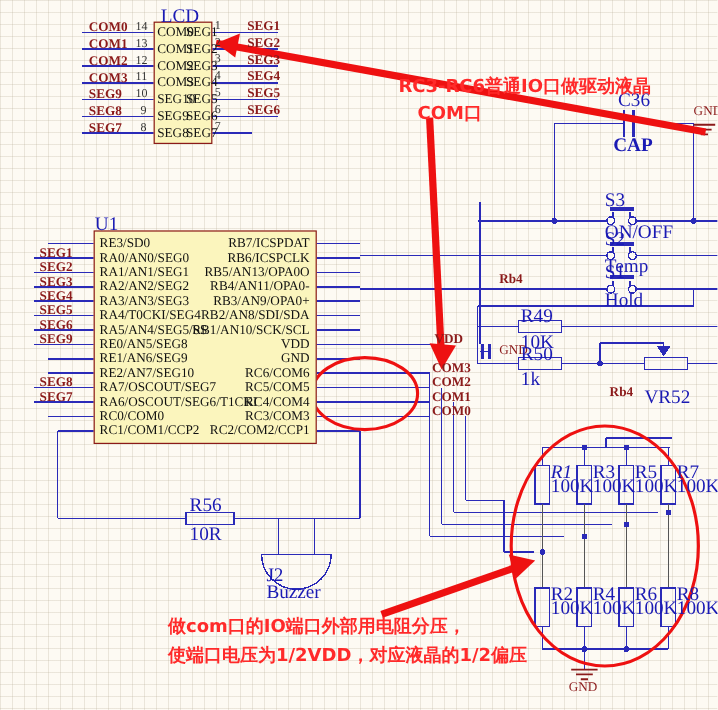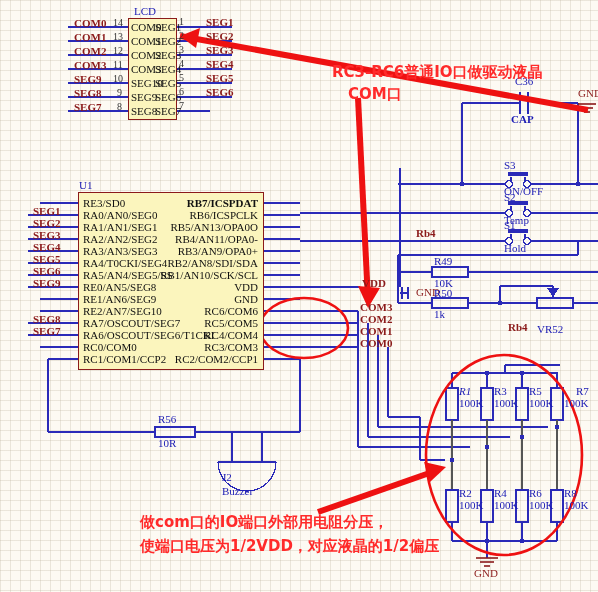--- a/index.html
+++ b/index.html
@@ -15,21 +15,21 @@
     background-color:#fdfaf3;
     background-image:
       linear-gradient(to right, rgba(190,180,160,.30) 1px, transparent 1px),
       linear-gradient(to bottom, rgba(190,180,160,.30) 1px, transparent 1px);
     background-size:10px 10px;
   }
   #svgroot{position:absolute;left:0;top:0;width:598px;height:592px;}
   .lbl{position:absolute;white-space:nowrap;line-height:1;}
   .netlbl{color:#8b1a1a;font-size:11px;font-weight:bold;font-family:"Liberation Serif",serif;}
   .pinnum{color:#333;font-size:10px;font-family:Liberation Serif, serif;}
-  .refdes{color:#1a1ab4;font-size:11px;font-family:"Liberation Serif",serif;}
+  .refdes{color:#1a1ab4;font-size:16px;font-family:"Liberation Serif",serif;}
   .pinname{color:#111;font-size:11px;font-family:"Liberation Serif",serif;}
   .pinname.r{text-align:right;}
   .gndlbl{color:#8b1a1a;font-size:11px;font-family:"Liberation Serif",serif;}
   .note{color:#ff2a2a;font-size:15px;font-weight:bold;font-family:"DejaVu Sans",sans-serif;line-height:1.45;white-space:nowrap;}
   .bodybox{position:absolute;background:#fbf5bd;border:1px solid #8b1a1a;}
 </style>
 </head>
 <body>
 
 <div id="sheet"></div>
@@ -308,21 +308,21 @@
 <div class="lbl pinname" style="left:83px;top:258px;">RA4/T0CKI/SEG4</div>
 <div class="lbl pinname" style="left:83px;top:270px;">RA5/AN4/SEG5/SS</div>
 <div class="lbl pinname" style="left:83px;top:282px;">RE0/AN5/SEG8</div>
 <div class="lbl pinname" style="left:83px;top:294px;">RE1/AN6/SEG9</div>
 <div class="lbl pinname" style="left:83px;top:306px;">RE2/AN7/SEG10</div>
 <div class="lbl pinname" style="left:83px;top:318px;">RA7/OSCOUT/SEG7</div>
 <div class="lbl pinname" style="left:83px;top:330px;">RA6/OSCOUT/SEG6/T1CKI</div>
 <div class="lbl pinname" style="left:83px;top:342px;">RC0/COM0</div>
 <div class="lbl pinname" style="left:83px;top:354px;">RC1/COM1/CCP2</div>
 
-<div class="lbl pinname r" style="left:130px;top:198px;width:128px;font-weight:bold;">RB7/ICSPDAT</div>
+<div class="lbl pinname r" style="left:130px;top:198px;width:128px;">RB7/ICSPDAT</div>
 <div class="lbl pinname r" style="left:130px;top:210px;width:128px;">RB6/ICSPCLK</div>
 <div class="lbl pinname r" style="left:130px;top:222px;width:128px;">RB5/AN13/OPA0O</div>
 <div class="lbl pinname r" style="left:130px;top:234px;width:128px;">RB4/AN11/OPA0-</div>
 <div class="lbl pinname r" style="left:130px;top:246px;width:128px;">RB3/AN9/OPA0+</div>
 <div class="lbl pinname r" style="left:130px;top:258px;width:128px;">RB2/AN8/SDI/SDA</div>
 <div class="lbl pinname r" style="left:130px;top:270px;width:128px;">RB1/AN10/SCK/SCL</div>
 <div class="lbl pinname r" style="left:130px;top:282px;width:128px;">VDD</div>
 <div class="lbl pinname r" style="left:130px;top:294px;width:128px;">GND</div>
 <div class="lbl pinname r" style="left:130px;top:306px;width:128px;">RC6/COM6</div>
 <div class="lbl pinname r" style="left:130px;top:318px;width:128px;">RC5/COM5</div>
@@ -378,21 +378,21 @@
 
 <div class="lbl refdes" style="left:222px;top:472px;text-align:right;">J2</div>
 <div class="lbl refdes" style="left:222px;top:486px;">Buzzer</div>
 
 <div class="lbl refdes" style="left:459px;top:386px;font-style:italic;">R1</div>
 <div class="lbl refdes" style="left:459px;top:398px;">100K</div>
 <div class="lbl refdes" style="left:494px;top:386px;">R3</div>
 <div class="lbl refdes" style="left:494px;top:398px;">100K</div>
 <div class="lbl refdes" style="left:529px;top:386px;">R5</div>
 <div class="lbl refdes" style="left:529px;top:398px;">100K</div>
-<div class="lbl refdes" style="left:564px;top:386px;margin-left:12px;">R7</div>
+<div class="lbl refdes" style="left:564px;top:386px;">R7</div>
 <div class="lbl refdes" style="left:564px;top:398px;">100K</div>
 
 <div class="lbl refdes" style="left:459px;top:488px;">R2</div>
 <div class="lbl refdes" style="left:459px;top:500px;">100K</div>
 <div class="lbl refdes" style="left:494px;top:488px;">R4</div>
 <div class="lbl refdes" style="left:494px;top:500px;">100K</div>
 <div class="lbl refdes" style="left:529px;top:488px;">R6</div>
 <div class="lbl refdes" style="left:529px;top:500px;">100K</div>
 <div class="lbl refdes" style="left:564px;top:488px;">R8</div>
 <div class="lbl refdes" style="left:564px;top:500px;">100K</div>

